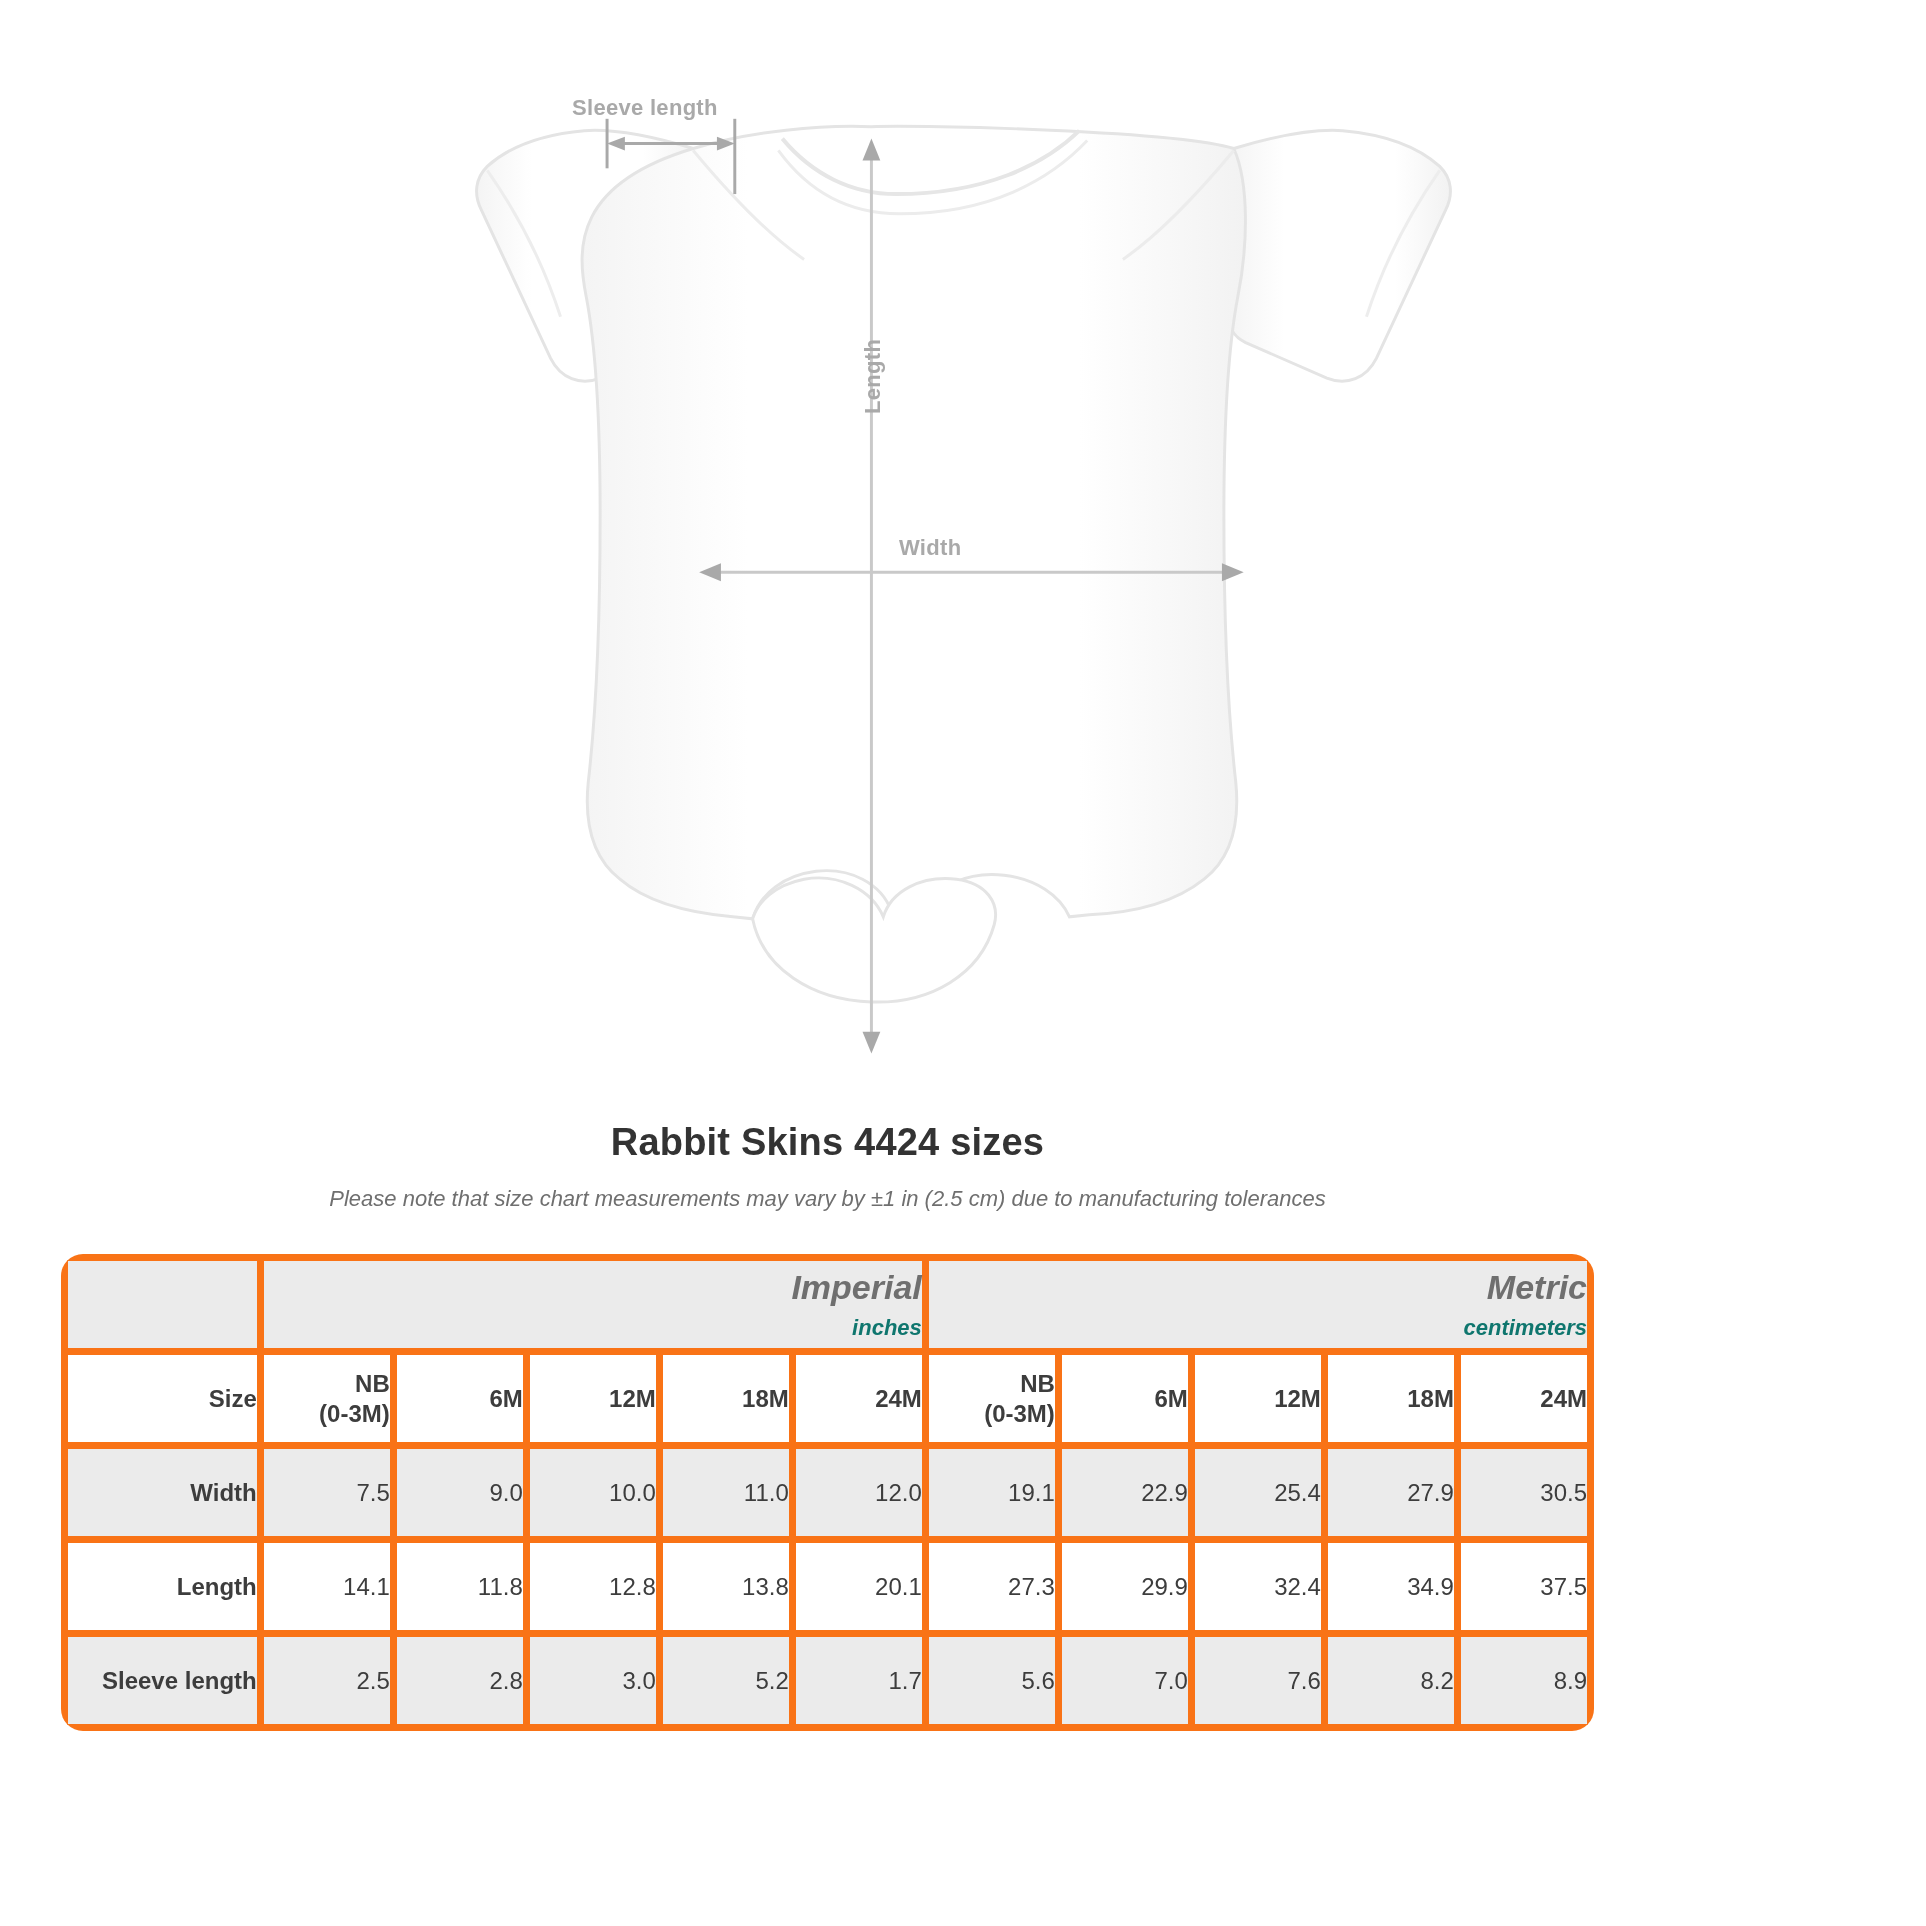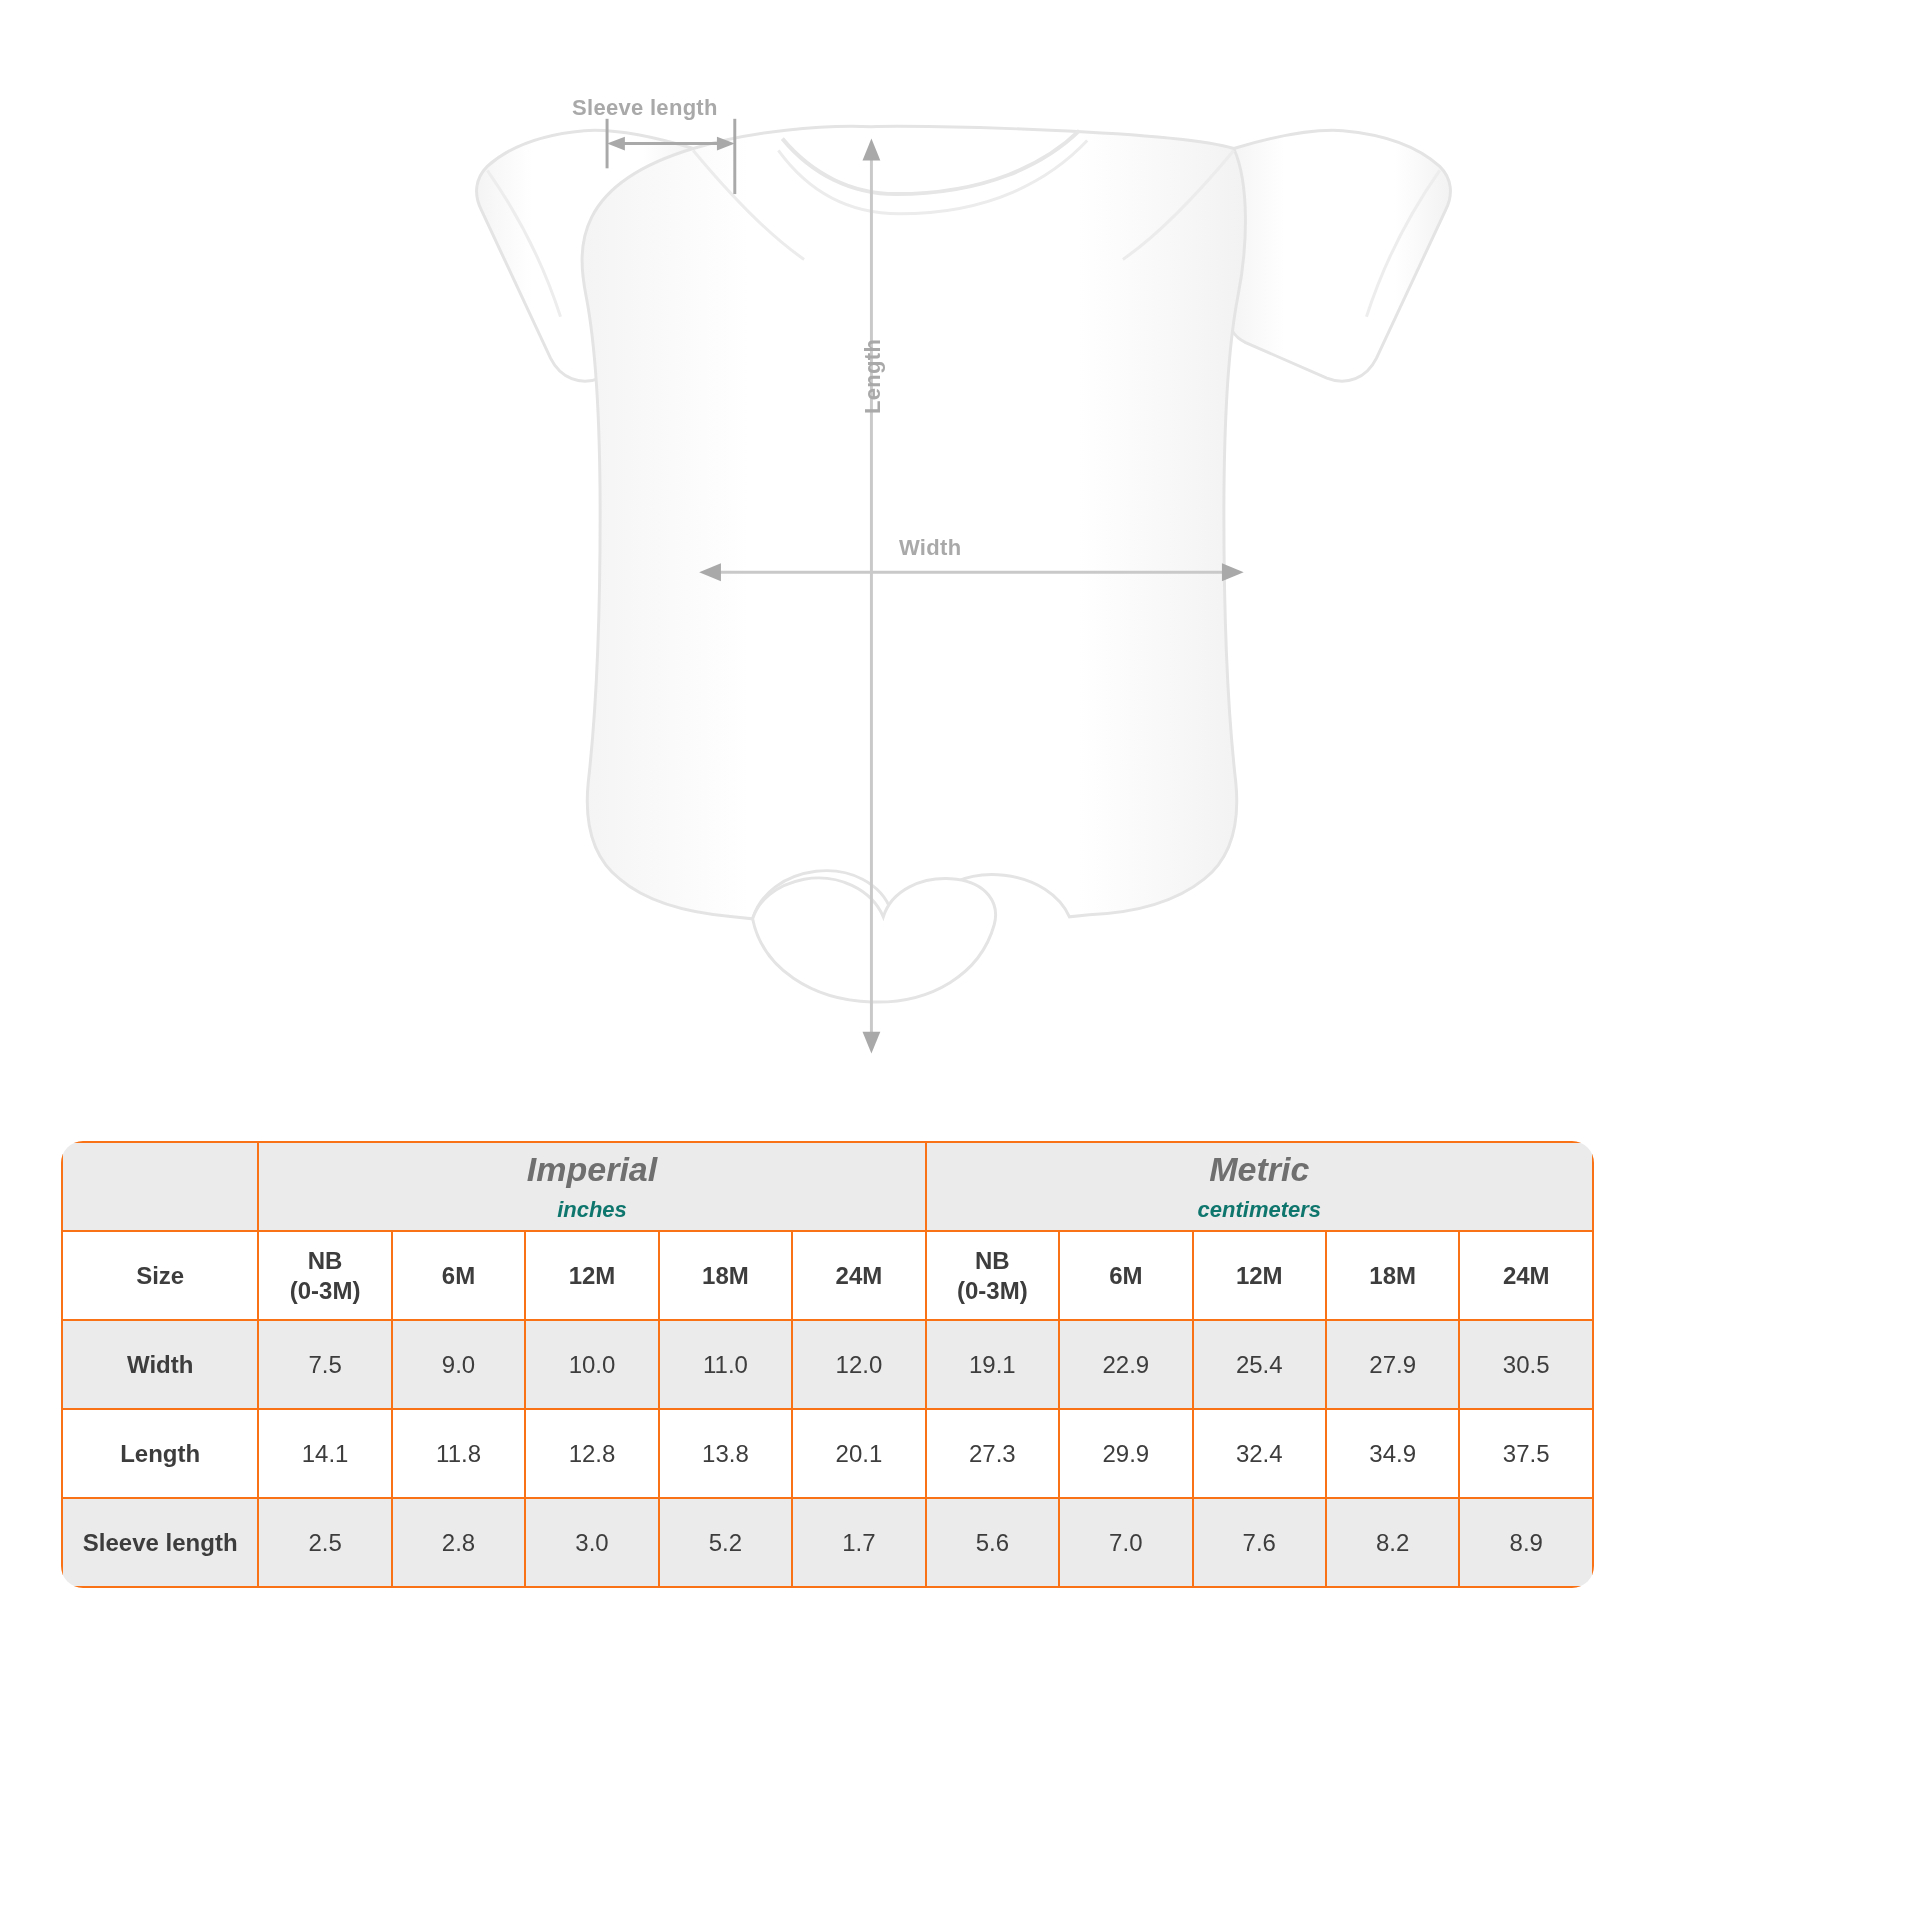--- a/index.html
+++ b/index.html
@@ -80,22 +80,22 @@
     border-radius: 22px;
     overflow: hidden;
   }
   table.size-table {
     border-collapse: collapse;
     width: 100%;
     table-layout: fixed;
   }
   table.size-table td,
   table.size-table th {
-    border: 2px solid #f97316;
-    text-align: center;
+    border: 7px solid #f97316;
+    text-align: right;
     vertical-align: middle;
     font-size: 24px;
     color: #3d3d3d;
     padding: 0;
     height: 87px;
   }
   .unit-row th {
     background: #ebebeb;
     height: 139px;
     border: none;
@@ -217,20 +217,24 @@
       <line x1="712" y1="578" x2="1250" y2="578" stroke="#c9c9c9" stroke-width="3"></line>
       <polygon points="706,578 728,569 728,587" fill="#a9a9a9"></polygon>
       <polygon points="1256,578 1234,569 1234,587" fill="#a9a9a9"></polygon>
     </svg>
 
     <span class="dim-label label-sleeve">Sleeve length</span>
     <span class="dim-label label-width">Width</span>
     <span class="dim-label label-length">Length</span>
   </div>
 
+  <div class="title-block">
+    <h1 class="chart-title">Rabbit Skins 4424 sizes</h1>
+    <div class="chart-note">Please note that size chart measurements may vary by ±1 in (2.5 cm) due to manufacturing tolerances</div>
+  </div>
 
   <div class="table-wrap">
     <table class="size-table">
       <colgroup>
         <col class="col-label">
         <col class="col-data">
           <col class="col-data">
           <col class="col-data">
           <col class="col-data">
           <col class="col-data">

